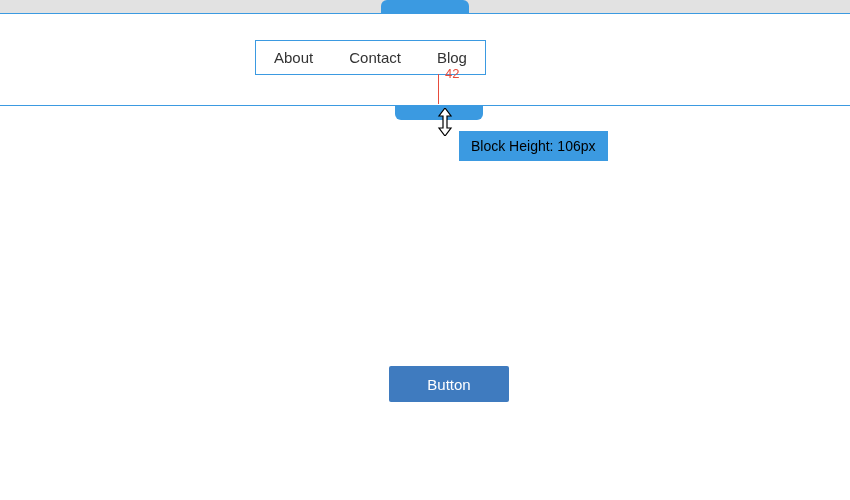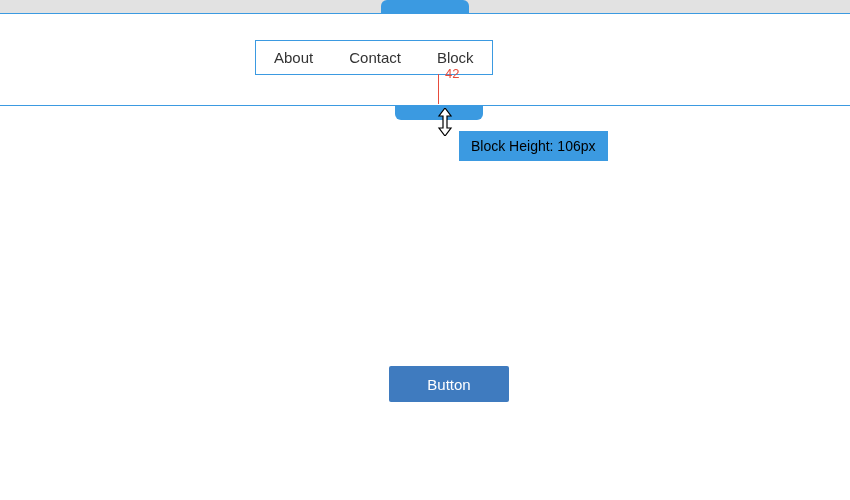--- a/index.html
+++ b/index.html
@@ -115,21 +115,21 @@
 <body>
 
 <div class="top-bar">
   <div class="top-button"></div>
 </div>
 
 <div class="header-area">
   <div class="nav-menu">
     <div class="nav-item">About</div>
     <div class="nav-item">Contact</div>
-    <div class="nav-item">Block</div>
+    <div class="nav-item">Blog</div>
   </div>
   <div class="measure-line"></div>
   <div class="measure-label">42</div>
 </div>
 
 <div class="below-bar"></div>
 
 <svg class="resize-arrow" viewBox="0 0 18 28">
   <path d="M9 0 L15 8 L11 8 L11 20 L15 20 L9 28 L3 20 L7 20 L7 8 L3 8 Z" fill="#fff" stroke="#000" stroke-width="1.2"></path>
 </svg>

